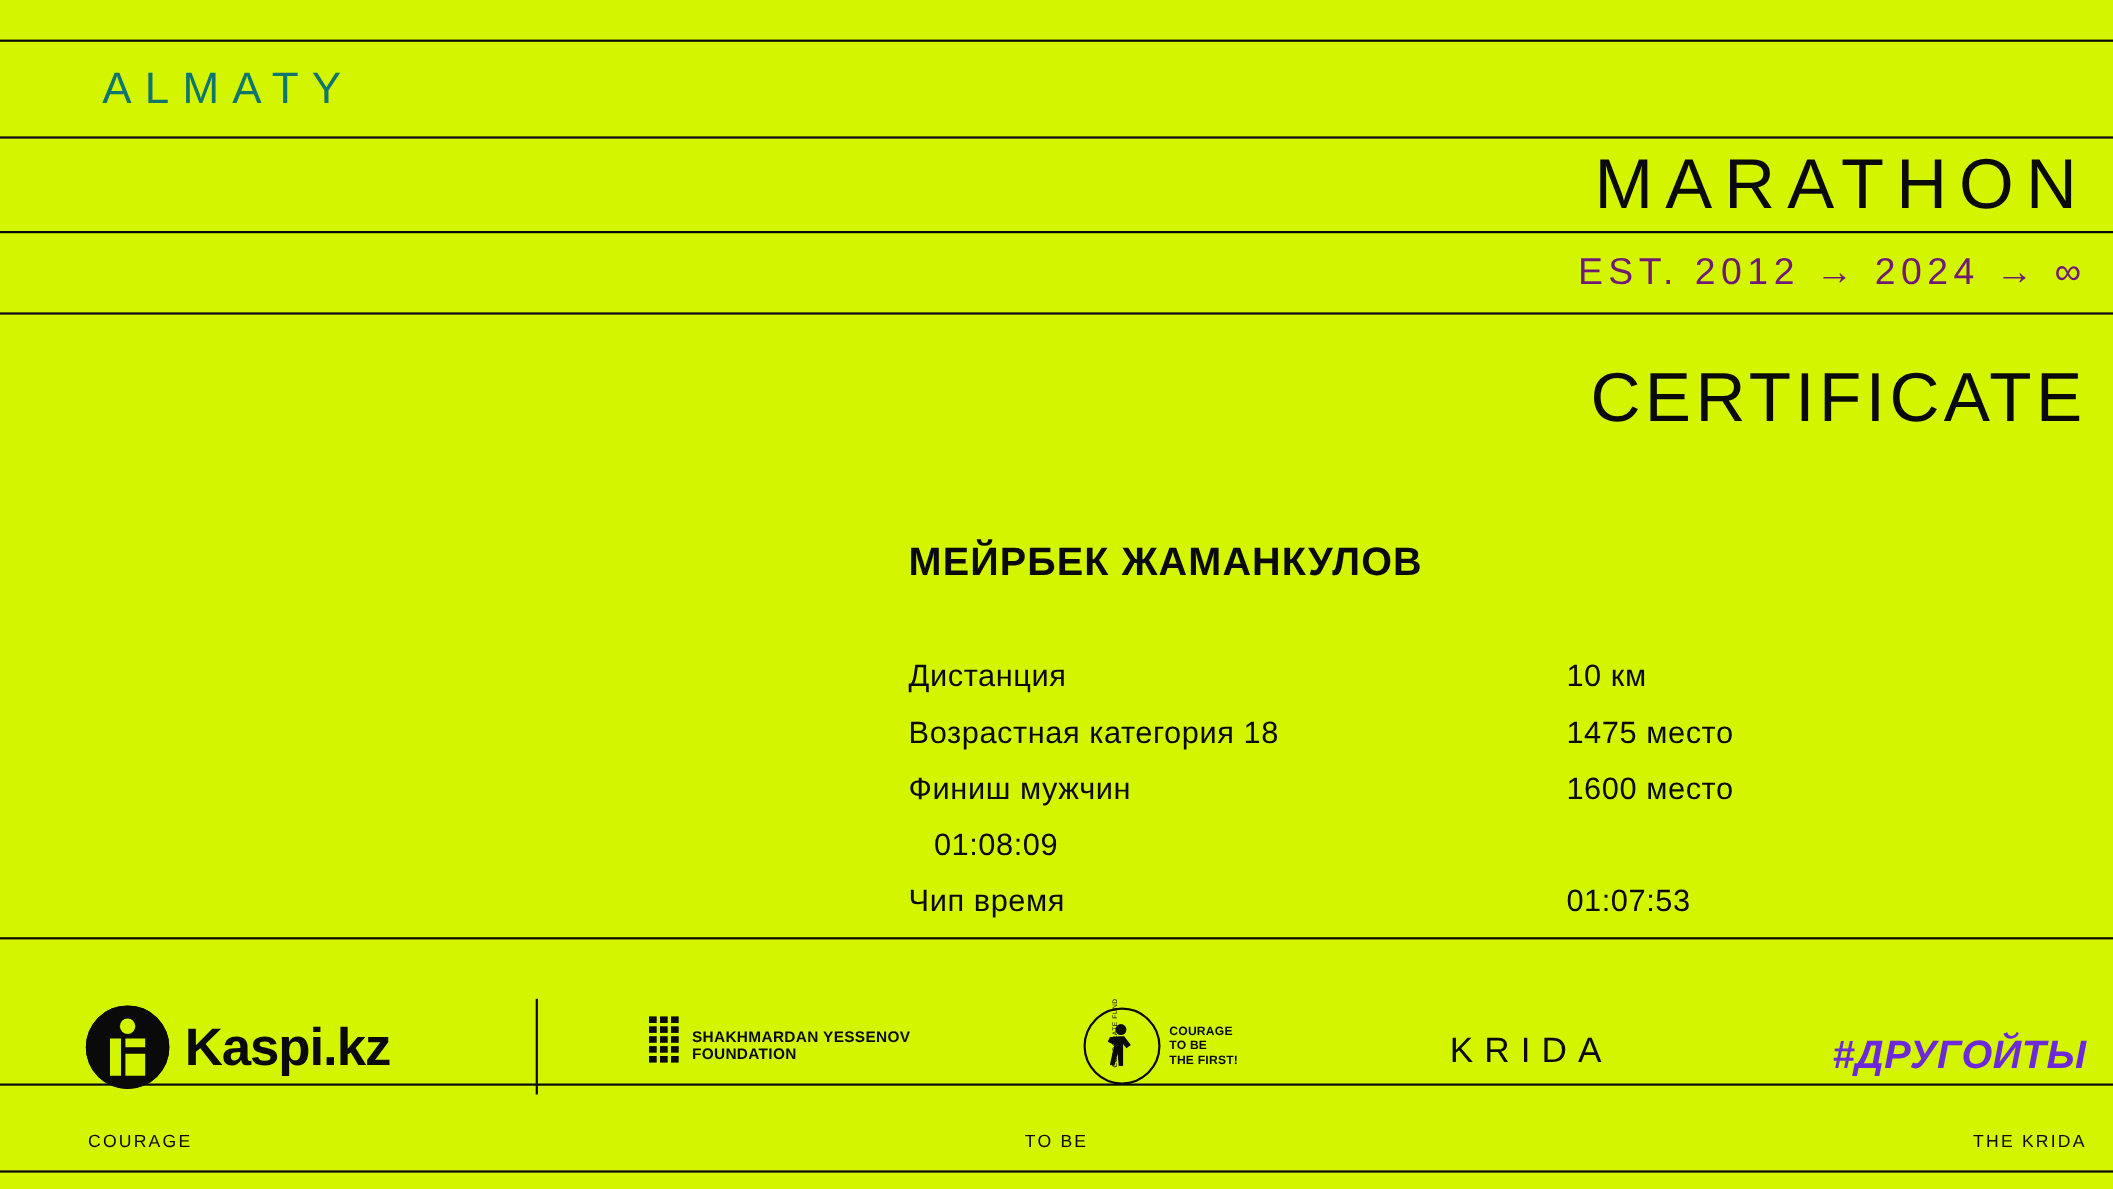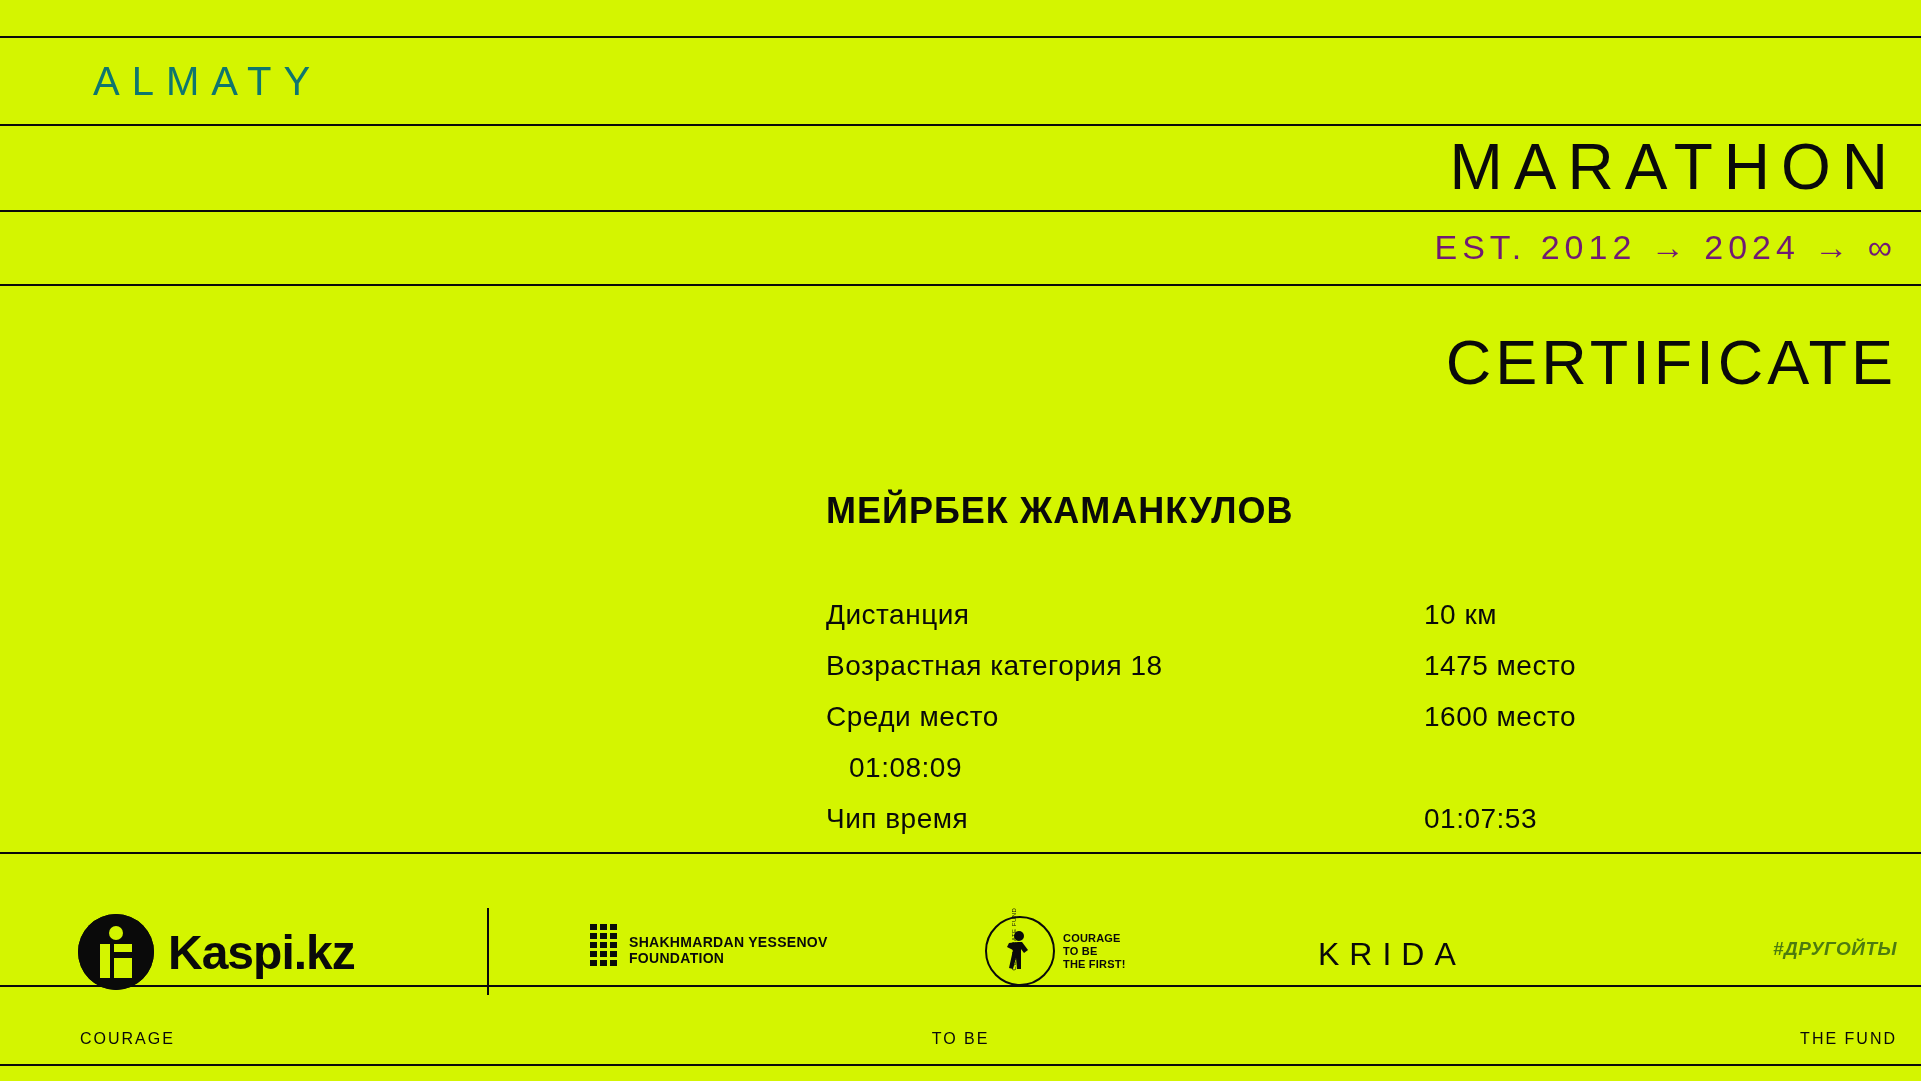--- a/index.html
+++ b/index.html
@@ -233,25 +233,25 @@
     top: 50px;
     font-size: 32px;
     letter-spacing: 10px;
     color: #0a0a0a;
     white-space: nowrap;
   }
   .drugoity {
     position: absolute;
     right: 24px;
     top: 52px;
-    font-size: 19px;
+    font-size: 36px;
     font-weight: 700;
     font-style: italic;
     letter-spacing: 0.5px;
-    color: #4d7c0f;
+    color: #6d28d9;
     white-space: nowrap;
   }
 
   
   .footer {
     position: absolute;
     top: 1030px;
     left: 0;
     width: 100%;
     height: 34px;
@@ -291,21 +291,21 @@
   <div class="results">
     <div class="result-row">
       <div class="result-label">Дистанция</div>
       <div class="result-value">10 км</div>
     </div>
     <div class="result-row">
       <div class="result-label">Возрастная категория 18</div>
       <div class="result-value">1475 место</div>
     </div>
     <div class="result-row">
-      <div class="result-label">Среди место</div>
+      <div class="result-label">Финиш мужчин</div>
       <div class="result-value">1600 место</div>
     </div>
     <div class="result-row">
       <div class="result-value">01:08:09</div>
     </div>
     <div class="result-row">
       <div class="result-label">Чип время</div>
       <div class="result-value">01:07:53</div>
     </div>
   </div>
@@ -370,16 +370,16 @@
     </div>
 
     <div class="krida">KRIDA</div>
 
     <div class="drugoity">#ДРУГОЙТЫ</div>
   </div>
 
   <div class="footer">
     <span class="f1">COURAGE</span>
     <span class="f2">TO BE</span>
-    <span class="f3">THE FUND</span>
+    <span class="f3">THE KRIDA</span>
   </div>
 
 </div>
 
 </body></html>

